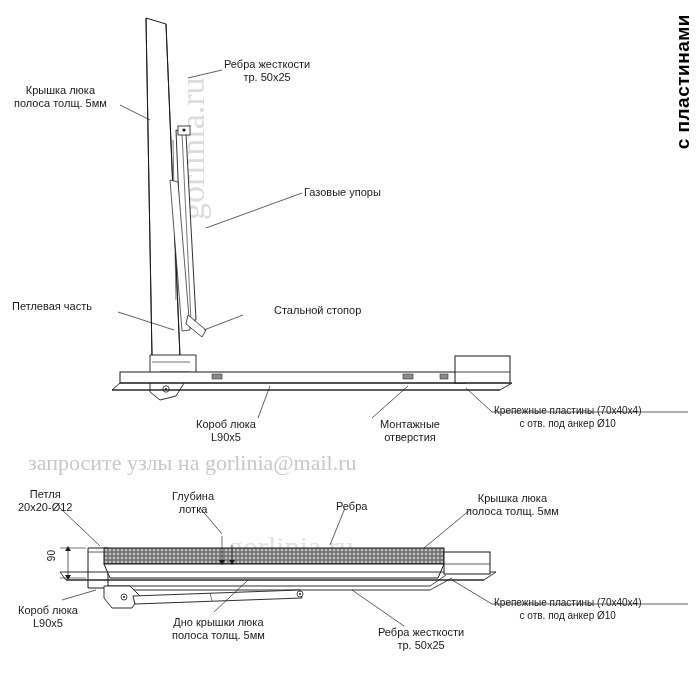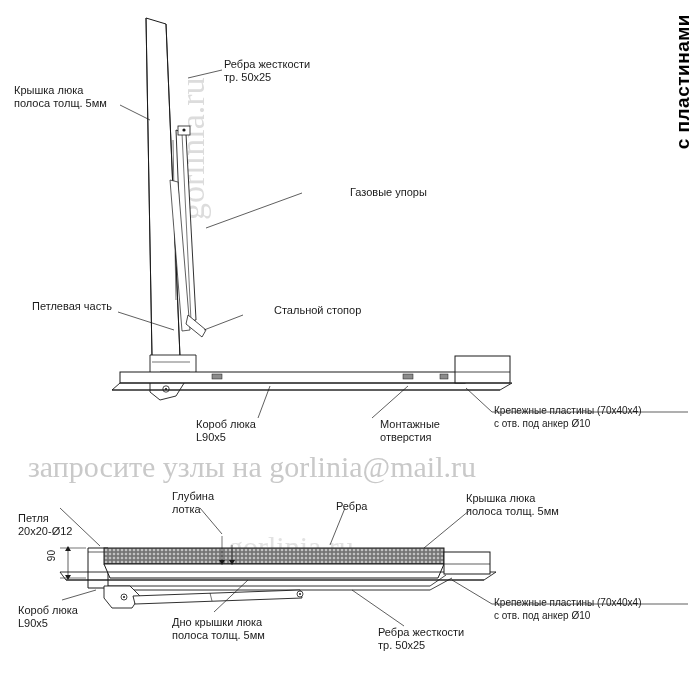--- a/index.html
+++ b/index.html
@@ -16,38 +16,39 @@
     height: 700px;
     background: #ffffff;
     overflow: hidden;
   }
   .lbl {
     position: absolute;
     font-size: 11px;
     color: #1a1a1a;
     line-height: 13px;
     white-space: pre;
+    text-align: center;
   }
   .lbl.small {
     font-size: 10px;
   }
   .vert-title {
     position: absolute;
     font-size: 19px;
     font-weight: bold;
     color: #000;
     writing-mode: vertical-rl;
     transform: rotate(180deg);
     letter-spacing: 0.5px;
     white-space: nowrap;
   }
   .wm-big {
     position: absolute;
     font-family: "Liberation Serif", serif;
-    font-size: 30px;
+    font-size: 22px;
     color: #c9c9c9;
     white-space: nowrap;
   }
   .wm-diag {
     position: absolute;
     font-family: "Liberation Serif", serif;
     font-size: 34px;
     color: #dcdcdc;
     white-space: nowrap;
     transform: rotate(-90deg);
@@ -194,36 +195,36 @@
   <div class="wm-big" style="left:28px; top:450px;">запросите узлы на gorlinia@mail.ru</div>
 
   <div class="vert-title" style="right:6px; top:14px;">с пластинами</div>
 
   <div class="lbl" style="left:224px; top:58px;">Ребра жесткости
 тр. 50х25</div>
 
   <div class="lbl" style="left:14px; top:84px;">Крышка люка
 полоса толщ. 5мм</div>
 
-  <div class="lbl" style="left:304px; top:186px;margin-left:46px;">Газовые упоры</div>
-
-  <div class="lbl" style="left:12px; top:300px;margin-left:20px;">Петлевая часть</div>
+  <div class="lbl" style="left:304px; top:186px;">Газовые упоры</div>
+
+  <div class="lbl" style="left:12px; top:300px;">Петлевая часть</div>
 
   <div class="lbl" style="left:246px; top:304px;margin-left:28px;">Стальной стопор</div>
 
   <div class="lbl" style="left:196px; top:418px;">Короб люка
 L90х5</div>
 
   <div class="lbl" style="left:380px; top:418px;">Монтажные
 отверстия</div>
 
   <div class="lbl small" style="left:494px; top:404px;">Крепежные пластины (70х40х4)
 с отв. под анкер Ø10</div>
 
-  <div class="lbl" style="left:18px; top:488px;margin-top:24px;">Петля
+  <div class="lbl" style="left:18px; top:488px;">Петля
 20х20-Ø12</div>
 
   <div class="lbl" style="left:172px; top:490px;">Глубина
 лотка</div>
 
   <div class="lbl" style="left:336px; top:500px;">Ребра</div>
 
   <div class="lbl" style="left:466px; top:492px;">Крышка люка
 полоса толщ. 5мм</div>
 

